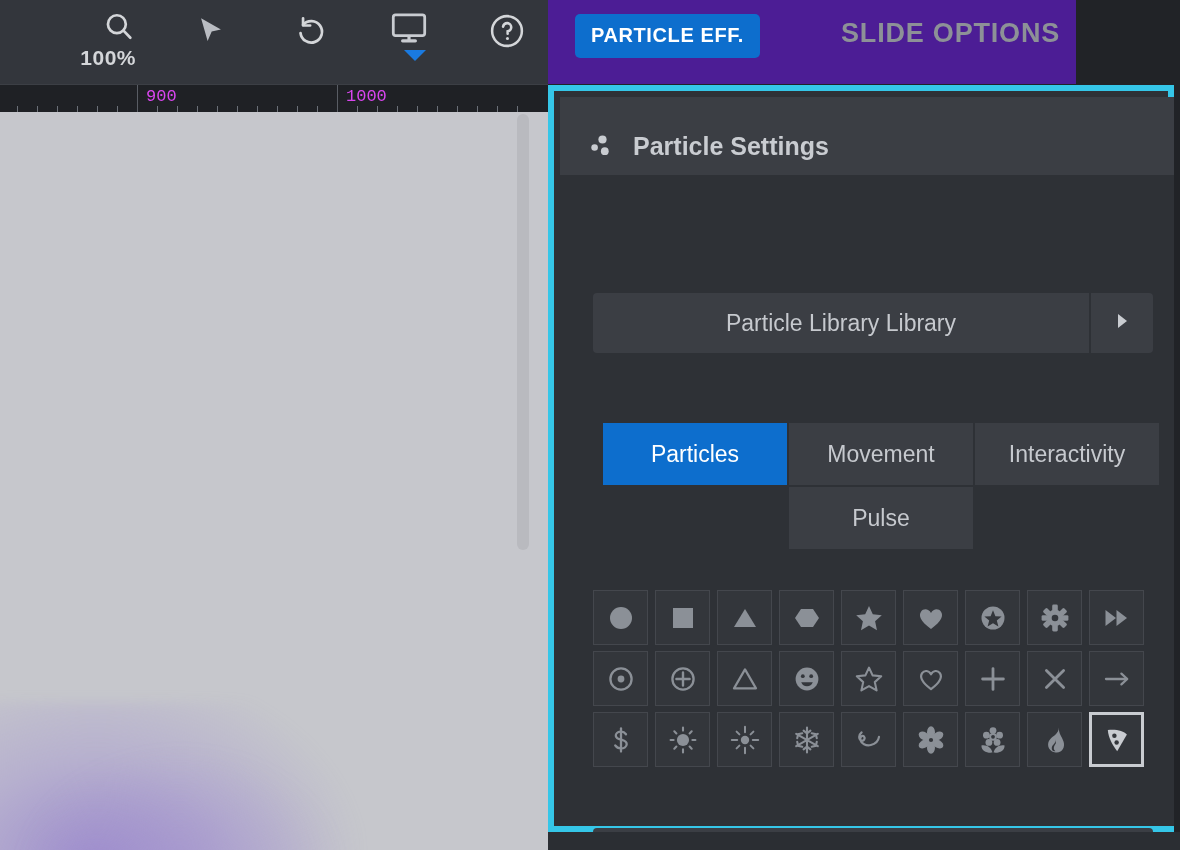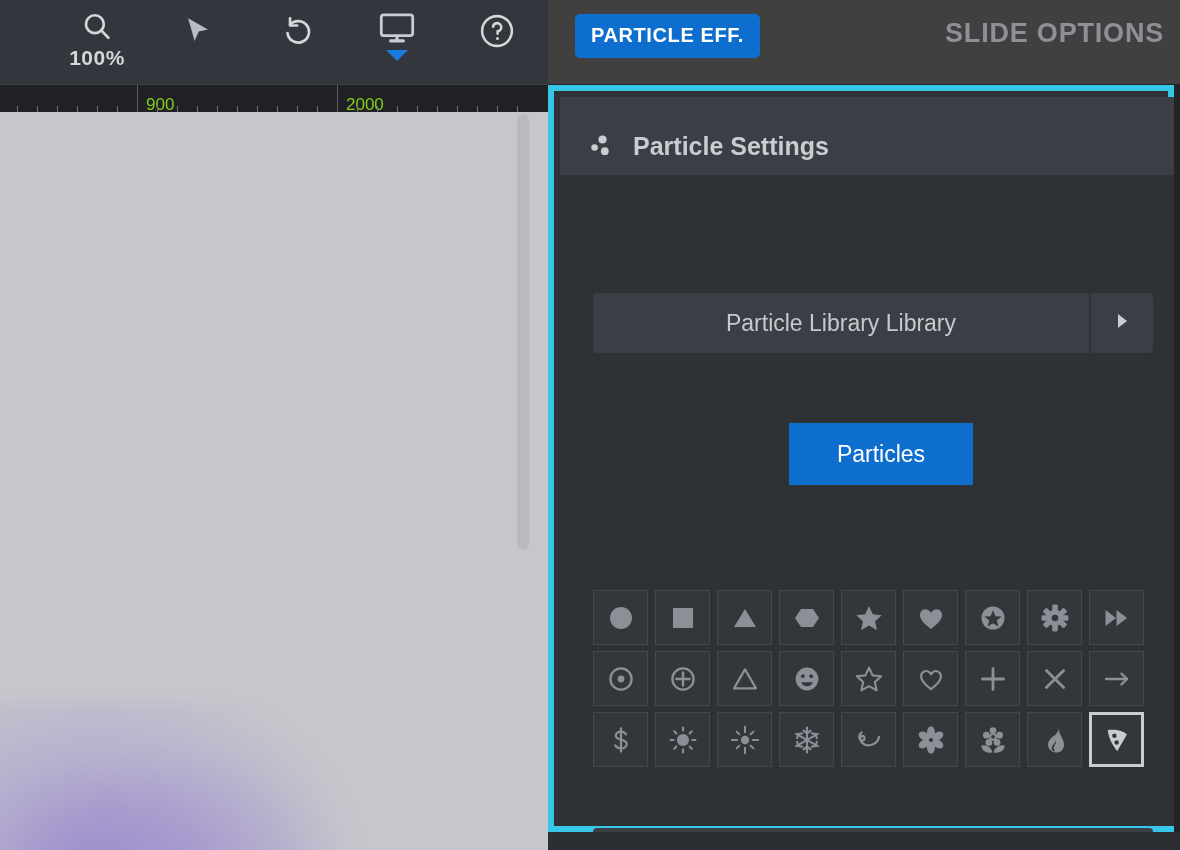--- a/index.html
+++ b/index.html
@@ -13,41 +13,41 @@
 
   
   .editor { position: absolute; left: 0; top: 0; width: 548px; height: 850px; background: #2d3035; }
 
   .toolbar {
     position: absolute; left: 0; top: 0; width: 548px; height: 84px;
     background: #33363c;
   }
   .tool {
     position: absolute; top: 0; height: 108px;
-    display: flex; flex-direction: column; align-items: center; justify-content: flex-start;
+    display: flex; flex-direction: column; align-items: flex-end; justify-content: flex-start;
     padding-top: 10px; box-sizing: border-box;
   }
   .tool svg { display: block; }
   .zoom-label {
     color: #d4d6d9; font-size: 21px; font-weight: bold; letter-spacing: .5px;
     margin-top: 2px;
   }
   .disp-caret { margin-top: 4px; }
 
   .ruler {
     position: absolute; left: 0; top: 84px; width: 548px; height: 28px;
     background: #1f2125; border-top: 1px solid #3c3f45;
   }
   .ruler .rseg {
     position: absolute; top: 0; height: 28px;
     border-left: 1px solid #595d64; box-sizing: border-box;
   }
   .ruler .rlabel {
-    position: absolute; top: 10px; font-size: 17px; color: #84cc16;
-    font-family: Liberation Sans, sans-serif;
+    position: absolute; top: 2px; font-size: 17px; color: #d946ef;
+    font-family: Liberation Mono, monospace;
   }
   .ruler .tick { position: absolute; bottom: 0; width: 1px; height: 7px; background: #6b7078; }
 
   .canvas {
     position: absolute; left: 0; top: 112px; width: 548px; height: 738px;
     background: #c6c7cc;
     overflow: hidden;
   }
   .glow {
     position: absolute; left: -120px; top: 590px; width: 480px; height: 360px;
@@ -61,22 +61,22 @@
   }
   .vscroll {
     position: absolute; right: 19px; top: 2px; width: 12px; height: 436px;
     background: #b9babf; border-radius: 6px;
   }
 
   
   .rightcol { position: absolute; left: 548px; top: 0; width: 632px; height: 850px; background: #212327; }
 
   .topbar {
-    position: absolute; left: 0; top: 0; width: 632px; height: 84px;
-    background: #404040;
+    position: absolute; left: 0; top: 0; width: 528px; height: 84px;
+    background: #4c1d95;
   }
   .badge {
     position: absolute; left: 27px; top: 14px;
     background: #0d6ecd; color: #ffffff;
     font-size: 20px; font-weight: bold; letter-spacing: .6px;
     padding: 10px 16px 11px 16px; border-radius: 5px;
   }
   .slide-options {
     position: absolute; right: 16px; top: 18px;
     color: #8d9197; font-size: 27px; font-weight: bold; letter-spacing: .8px;
@@ -208,21 +208,21 @@
             <circle cx="12.3" cy="16.7" r="0.95" fill="#d4d6d9" stroke="none"></circle>
           </svg>
         </span>
       </div>
     </div>
 
     <div class="ruler">
       <div class="rseg" style="left:137px;width:200px;"></div>
       <div class="rseg" style="left:337px;width:200px;"></div>
       <div class="rlabel" style="left:146px;">900</div>
-      <div class="rlabel" style="left:346px;">2000</div>
+      <div class="rlabel" style="left:346px;">1000</div>
       <div class="tick" style="left:17px;"></div>
         <div class="tick" style="left:37px;"></div>
       <div class="tick" style="left:57px;"></div>
         <div class="tick" style="left:77px;"></div>
       <div class="tick" style="left:97px;"></div>
         <div class="tick" style="left:117px;"></div>
       <div class="tick" style="left:157px;"></div>
         <div class="tick" style="left:177px;"></div>
       <div class="tick" style="left:197px;"></div>
         <div class="tick" style="left:217px;"></div>
@@ -278,20 +278,23 @@
             <span>
               <svg width="16" height="20" viewBox="0 0 16 20">
                   <path d="M4 3 L13 10 L4 17 Z" fill="#c9ccd1"></path>
                 </svg>
             </span>
           </div>
         </div>
 
         <div class="tabs">
           <div class="tab active">Particles</div>
+          <div class="tab">Movement</div>
+          <div class="tab">Interactivity</div>
+          <div class="tab">Pulse</div>
           <div class="tab blank"></div>
         </div>
 
         <div class="icon-grid">
 
           <div class="icell">
             <span>
                 <svg width="30" height="30" viewBox="0 0 30 30">
                   <circle cx="15" cy="15" r="11" fill="#8b9097"></circle>
                 </svg>

